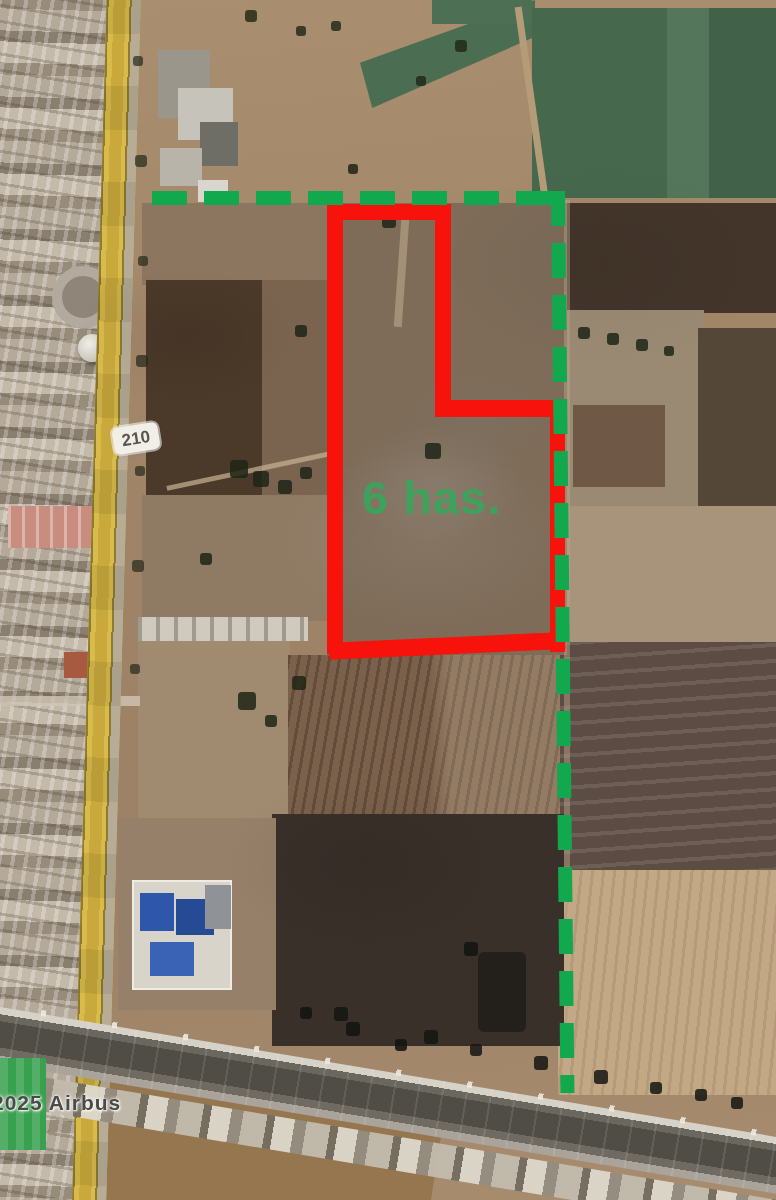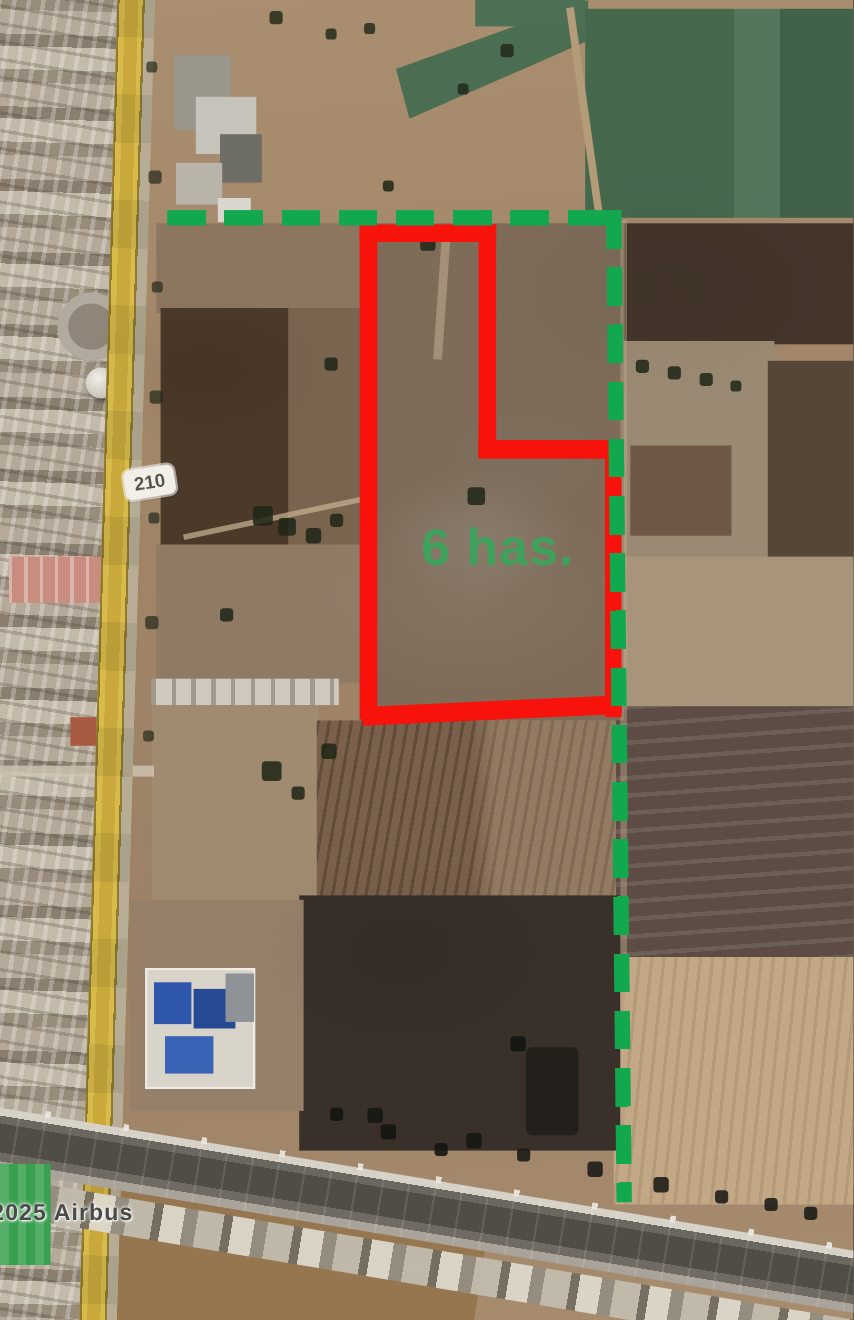--- a/index.html
+++ b/index.html
@@ -136,21 +136,21 @@
   .r-left{left:327px;top:204px;width:16px;height:450px;}
   .r-ru  {left:435px;top:204px;width:16px;height:212px;}
   .r-step{left:435px;top:400px;width:130px;height:17px;}
   .r-rl  {left:550px;top:400px;width:15px;height:252px;}
   .r-bot {left:329px;top:632px;width:236px;height:17px;transform:rotate(-2.6deg);transform-origin:100% 50%;}
   .gb{z-index:20;}
   .gb-h{left:152px;top:191px;width:416px;height:14px;
         background:repeating-linear-gradient(to right,var(--green_boundary) 0 35px,transparent 35px 52px);}
   .gb-v{left:551px;top:191px;width:14px;height:902px;transform:rotate(-0.6deg);transform-origin:50% 0;
         background:repeating-linear-gradient(to bottom,var(--green_boundary) 0 35px,transparent 35px 52px);}
-  .arealabel{left:383px;top:470px;z-index:22;font-size:47px;font-weight:bold;letter-spacing:1px;
+  .arealabel{left:362px;top:470px;z-index:22;font-size:47px;font-weight:bold;letter-spacing:1px;
         color:var(--label_green);opacity:.92;}
   .shield{left:113px;top:425px;width:46px;height:27px;z-index:21;background:#f2efe8;border-radius:6px;
         transform:rotate(-9deg);display:flex;align-items:center;justify-content:center;
         font-size:17px;font-weight:bold;color:#57554e;
         box-shadow:0 0 0 2px rgba(255,255,255,.55),0 1px 3px rgba(0,0,0,.4);}
   .attr{left:-8px;top:1091px;z-index:25;font-size:21px;font-weight:bold;color:#4a4a4a;letter-spacing:1px;
         text-shadow:0 0 2px #f5f5f0,0 0 4px #f5f5f0,1px 1px 2px #ffffff;}
 </style>
 </head>
 <body>

